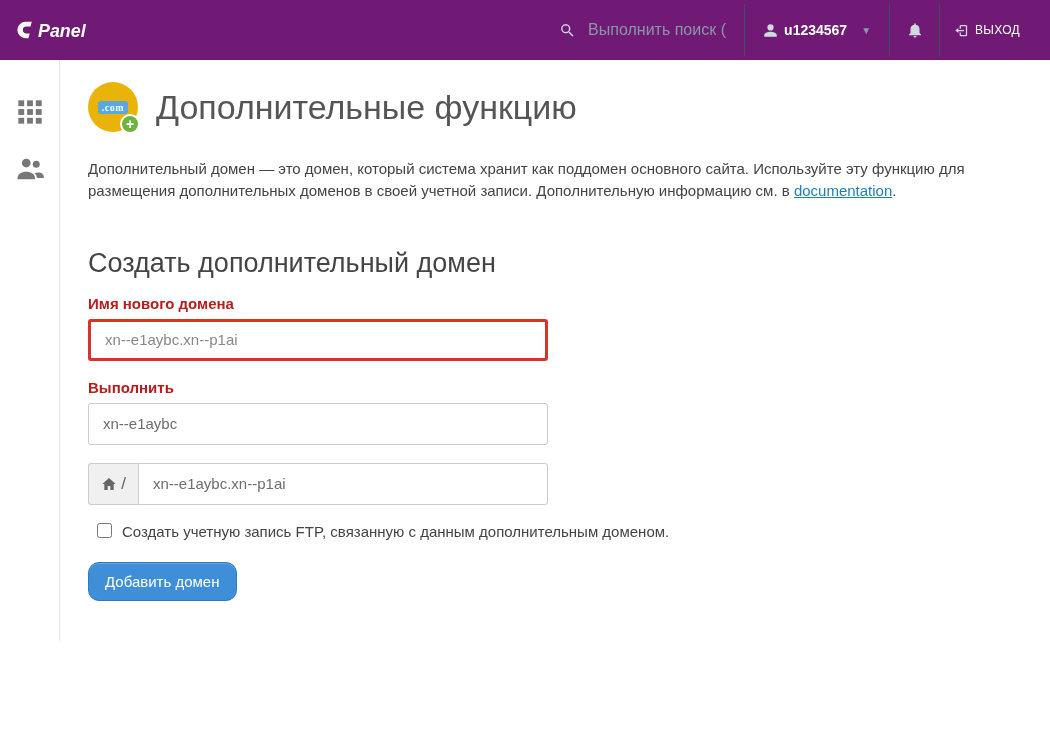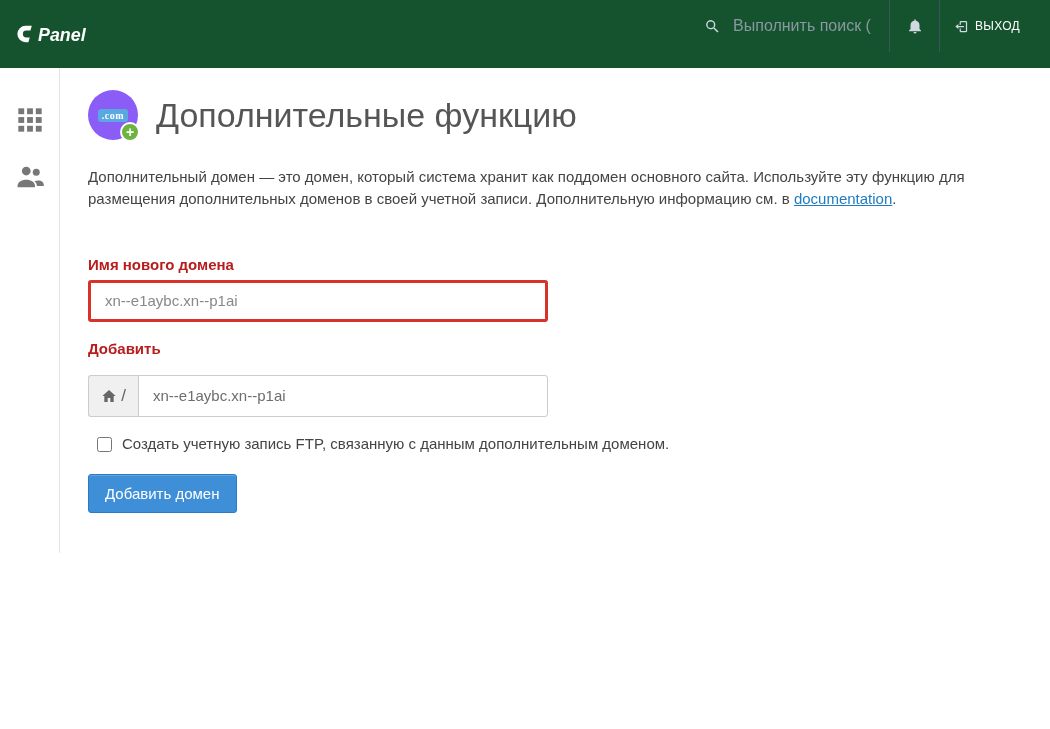--- a/index.html
+++ b/index.html
@@ -1,19 +1,19 @@
 <!DOCTYPE html>
 <html><head>
 <meta charset="utf-8">
 <style>
 * { box-sizing: border-box; margin: 0; padding: 0; }
 body { font-family: -apple-system, BlinkMacSystemFont, "Segoe UI", Helvetica, Arial, sans-serif; font-size: 14px; color: #333; background: #fff; }
 
 
-.header { background: #14532d; height: 68px; display: flex; padding: 0 16px; color: #fff; }
+.header { background: #701a75; height: 60px; display: flex; align-items: center; padding: 0 16px; color: #fff; }
 .logo { display: flex; align-items: center; }
 .logo svg { height: 28px; }
 .header-spacer { flex: 1; }
 .search-wrap { display: flex; align-items: center; border-right: 1px solid #3f505f; height: 52px; padding: 0 16px; }
 .search-wrap input { background: transparent; border: none; color: #b8c2cc; font-size: 16px; margin-left: 12px; width: 140px; outline: none; }
 .search-wrap input::placeholder { color: #8a97a4; }
 .user-menu { display: flex; align-items: center; padding: 0 18px; border-right: 1px solid #3f505f; height: 52px; cursor: pointer; font-weight: 600; font-size: 14px; }
 .user-menu .caret { margin-left: 14px; font-size: 10px; color: #8a97a4; }
 .icon-btn { display: flex; align-items: center; justify-content: center; width: 50px; height: 52px; border-right: 1px solid #3f505f; cursor: pointer; }
 .icon-btn svg { fill: #d0d8e0; }
@@ -22,62 +22,69 @@
 
 
 .layout { display: flex; }
 .sidebar { width: 60px; border-right: 1px solid #e6e6e6; padding-top: 24px; }
 .sidebar-item { display: flex; justify-content: center; align-items: center; height: 56px; cursor: pointer; }
 .sidebar-item svg { fill: #777; }
 
 
 .main { flex: 1; padding: 22px 28px 40px; }
 .page-head { display: flex; align-items: center; margin-bottom: 26px; }
-.page-icon { width: 50px; height: 50px; border-radius: 50%; background: #8b5cf6; display: flex; align-items: center; justify-content: center; position: relative; margin-right: 18px; }
+.page-icon { width: 50px; height: 50px; border-radius: 50%; background: #eab308; display: flex; align-items: center; justify-content: center; position: relative; margin-right: 18px; }
 .page-icon-plus { position: absolute; bottom: -2px; right: -2px; width: 20px; height: 20px; border-radius: 50%; background: #6cb33f; border: 2px solid #fff; display: flex; align-items: center; justify-content: center; color:#fff; font-size: 14px; font-weight: 700; line-height: 1; }
 .com-badge { background:#5aa8e0; color:#fff; font-family: Georgia, serif; font-size:10px; padding:1px 4px; border-radius:3px; letter-spacing:.5px; font-weight:600; }
 .page-title { font-size: 34px; font-weight: 400; color: #555; }
 
 .intro { font-size: 15px; color: #444; line-height: 1.45; margin-bottom: 46px; max-width: 940px; }
 .intro a { color: #1f7cc0; text-decoration: underline; }
 
 .section-title { font-size: 27px; font-weight: 400; color: #444; margin-bottom: 16px; }
 
 .form-group { margin-bottom: 18px; }
 .form-label { display: block; font-size: 15px; color: #b91c1c; font-weight: 600; margin-bottom: 7px; }
 .form-input { width: 460px; height: 42px; padding: 0 14px; font-size: 15px; color: #6d6d6d; border: 1px solid #ccc; border-radius: 3px; outline: none; }
 .form-input.highlight { border: 3px solid #d9322a; color: #888; }
 .input-group { display: flex; width: 460px; }
 .input-addon { width: 50px; border: 1px solid #ccc; border-right: none; border-radius: 3px 0 0 3px; background: #f0f0f0; display: flex; align-items: center; justify-content: center; color: #666; font-size: 17px; }
 .input-group .form-input { border-radius: 0 3px 3px 0; flex: 1; }
 
-.checkbox-row { display: flex; align-items: flex-end; margin: 10px 0 22px; padding-left: 9px; }
+.checkbox-row { display: flex; align-items: flex-start; margin: 10px 0 22px; padding-left: 9px; }
 .checkbox-row input { margin-right: 10px; width: 15px; height: 15px; }
 .checkbox-row label { font-size: 15px; color: #444; }
 
-.submit-btn { background: #3f8fd8; color: #fff; border: 1px solid #2b7bc4; border-radius: 3px; padding: 10px 16px; font-size: 15px; cursor: pointer; box-shadow: inset 0 1px 0 rgba(255,255,255,.2); }
+.submit-btn { background: #3f8fd8; color: #fff; border: 1px solid #2b7bc4; border-radius: 11px; padding: 10px 16px; font-size: 15px; cursor: pointer; box-shadow: inset 0 1px 0 rgba(255,255,255,.2); }
 </style>
 </head>
 <body>
 
 <div class="header">
   <div class="logo">
     <svg viewBox="0 0 160 40" width="110" height="28">
       <g fill="#fff">
         <path d="M14 8a12 12 0 100 24h4l2-7h-5a5 5 0 110-10h6l2-7h-9z"></path>
         <text x="32" y="30" font-family="Arial Black, Arial, sans-serif" font-size="26" font-weight="900" font-style="italic" fill="#fff">Panel</text>
       </g>
     </svg>
   </div>
   <div class="header-spacer"></div>
   <div class="search-wrap">
     <svg width="17" height="17" viewBox="0 0 24 24">
         <path fill="#d0d8e0" d="M15.5 14h-.79l-.28-.27a6.5 6.5 0 10-.7.7l.27.28v.79l5 4.99L20.49 19l-4.99-5zm-6 0A4.5 4.5 0 1114 9.5 4.5 4.5 0 019.5 14z"></path>
       </svg>
     <input type="text" placeholder="Выполнить поиск ( /" style="">
+  </div>
+  <div class="user-menu">
+    <svg width="15" height="15" viewBox="0 0 24 24" style="margin-right:6px">
+        <path fill="#d0d8e0" d="M12 12a5 5 0 10-5-5 5 5 0 005 5zm0 2c-3.33 0-10 1.67-10 5v3h20v-3c0-3.33-6.67-5-10-5z"></path>
+      </svg>
+    <span>u1234567</span>
+    <span class="caret">▼</span>
   </div>
   <div class="icon-btn">
     <svg width="18" height="18" viewBox="0 0 24 24">
         <path d="M12 22a2 2 0 002-2h-4a2 2 0 002 2zm6-6V11a6 6 0 00-5-5.91V4a1 1 0 10-2 0v1.09A6 6 0 006 11v5l-2 2v1h16v-1z"></path>
       </svg>
   </div>
   <div class="logout-btn">
     <svg width="15" height="15" viewBox="0 0 24 24">
         <path d="M16 13v-2H7V8l-5 4 5 4v-3h9zm3-10H11a2 2 0 00-2 2v4h2V5h8v14h-8v-4H9v4a2 2 0 002 2h8a2 2 0 002-2V5a2 2 0 00-2-2z"></path>
       </svg>
@@ -116,28 +123,30 @@
         <span class="com-badge">.com</span>
         <div class="page-icon-plus">+</div>
       </div>
       <h1 class="page-title">Дополнительные функцию</h1>
     </div>
 
     <p class="intro">
       <span>Дополнительный домен — это домен, который система хранит как поддомен основного сайта. Используйте эту функцию для размещения дополнительных доменов в своей учетной записи. Дополнительную информацию см. в </span><a href="#">documentation</a><span>.</span>
     </p>
 
+    <h2 class="section-title">Создать дополнительный домен</h2>
 
     <div class="form-group">
       <label class="form-label">Имя нового домена</label>
       <input class="form-input highlight" type="text" value="xn--e1aybc.xn--p1ai" style="">
     </div>
 
     <div class="form-group">
-      <label class="form-label">Добавить</label>
+      <label class="form-label">Выполнить</label>
+      <input class="form-input" type="text" value="xn--e1aybc" style="">
     </div>
 
     <div class="form-group">
       <div class="input-group">
         <div class="input-addon">
           <svg width="16" height="16" viewBox="0 0 24 24" fill="#666">
               <path d="M12 3l10 9h-3v9h-5v-6h-4v6H5v-9H2l10-9z"></path>
             </svg>
           <span style="margin-left:4px;">/</span>
         </div>

